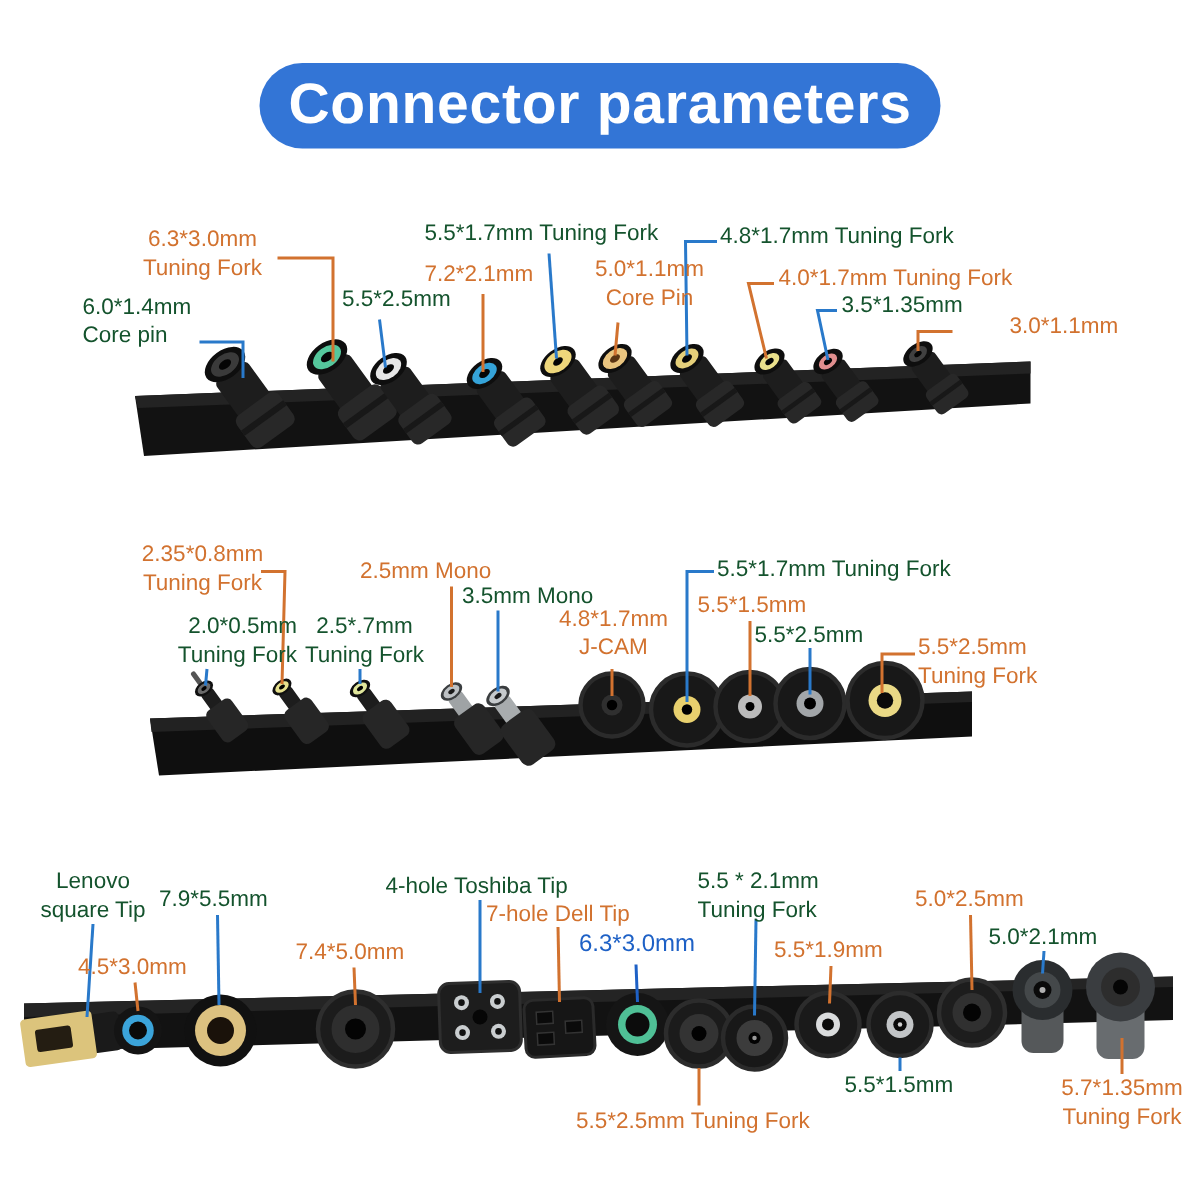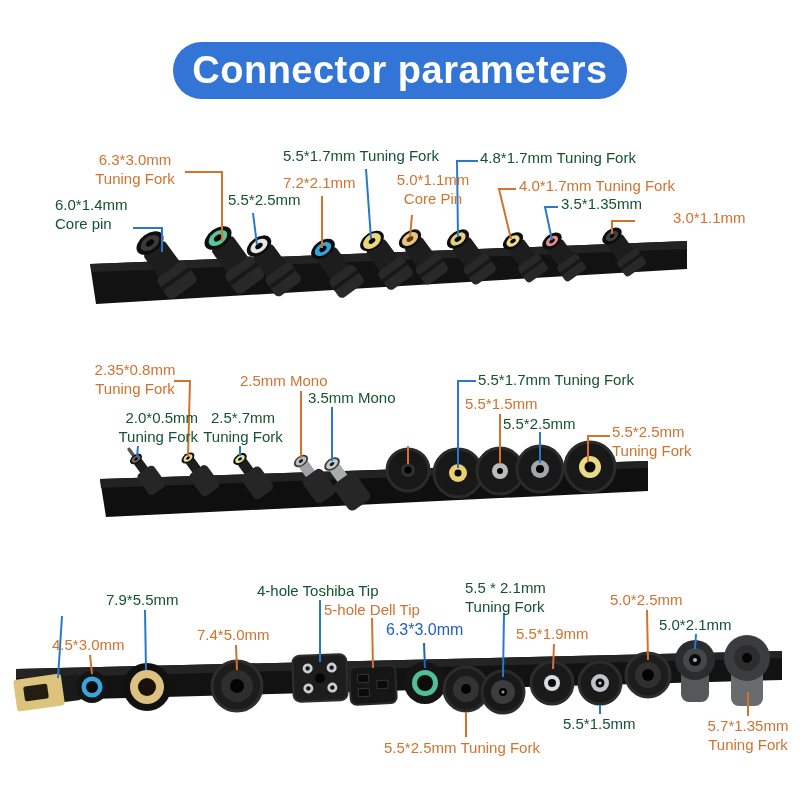--- a/index.html
+++ b/index.html
@@ -327,31 +327,35 @@
   <div class="lbl c-orange" style="left:637px;top:209px;margin-left:36px;">3.0*1.1mm</div>
 
   <div class="lbl c-orange" style="left:85px;top:361px;width:100px;text-align:center;">2.35*0.8mm
 Tuning Fork</div>
   <div class="lbl c-blue" style="left:108px;top:409px;width:90px;text-align:right;">2.0*0.5mm
 Tuning Fork</div>
   <div class="lbl c-blue" style="left:198px;top:409px;width:90px;text-align:center;">2.5*.7mm
 Tuning Fork</div>
   <div class="lbl c-orange" style="left:240px;top:372px;">2.5mm Mono</div>
   <div class="lbl c-blue" style="left:308px;top:389px;">3.5mm Mono</div>
+  <div class="lbl c-orange" style="left:368px;top:404px;width:82px;text-align:center;">4.8*1.7mm
+J-CAM</div>
   <div class="lbl c-blue" style="left:478px;top:371px;">5.5*1.7mm Tuning Fork</div>
   <div class="lbl c-orange" style="left:465px;top:395px;">5.5*1.5mm</div>
   <div class="lbl c-blue" style="left:503px;top:415px;">5.5*2.5mm</div>
   <div class="lbl c-orange" style="left:612px;top:423px;">5.5*2.5mm
 Tuning Fork</div>
 
+  <div class="lbl c-blue" style="left:12px;top:579px;width:100px;text-align:center;">Lenovo
+square Tip</div>
   <div class="lbl c-blue" style="left:106px;top:591px;">7.9*5.5mm</div>
   <div class="lbl c-orange" style="left:52px;top:636px;">4.5*3.0mm</div>
   <div class="lbl c-orange" style="left:197px;top:626px;">7.4*5.0mm</div>
   <div class="lbl c-blue" style="left:257px;top:582px;">4-hole Toshiba Tip</div>
-  <div class="lbl c-orange" style="left:324px;top:601px;">5-hole Dell Tip</div>
+  <div class="lbl c-orange" style="left:324px;top:601px;">7-hole Dell Tip</div>
   <div class="lbl c-bold_blue" style="left:386px;top:620px;">6.3*3.0mm</div>
   <div class="lbl c-blue" style="left:465px;top:579px;">5.5 * 2.1mm
 Tuning Fork</div>
   <div class="lbl c-orange" style="left:516px;top:625px;">5.5*1.9mm</div>
   <div class="lbl c-orange" style="left:610px;top:591px;">5.0*2.5mm</div>
   <div class="lbl c-blue" style="left:659px;top:616px;">5.0*2.1mm</div>
   <div class="lbl c-orange" style="left:384px;top:739px;">5.5*2.5mm Tuning Fork</div>
   <div class="lbl c-blue" style="left:563px;top:715px;">5.5*1.5mm</div>
   <div class="lbl c-orange" style="left:703px;top:717px;width:90px;text-align:center;">5.7*1.35mm
 Tuning Fork</div>

